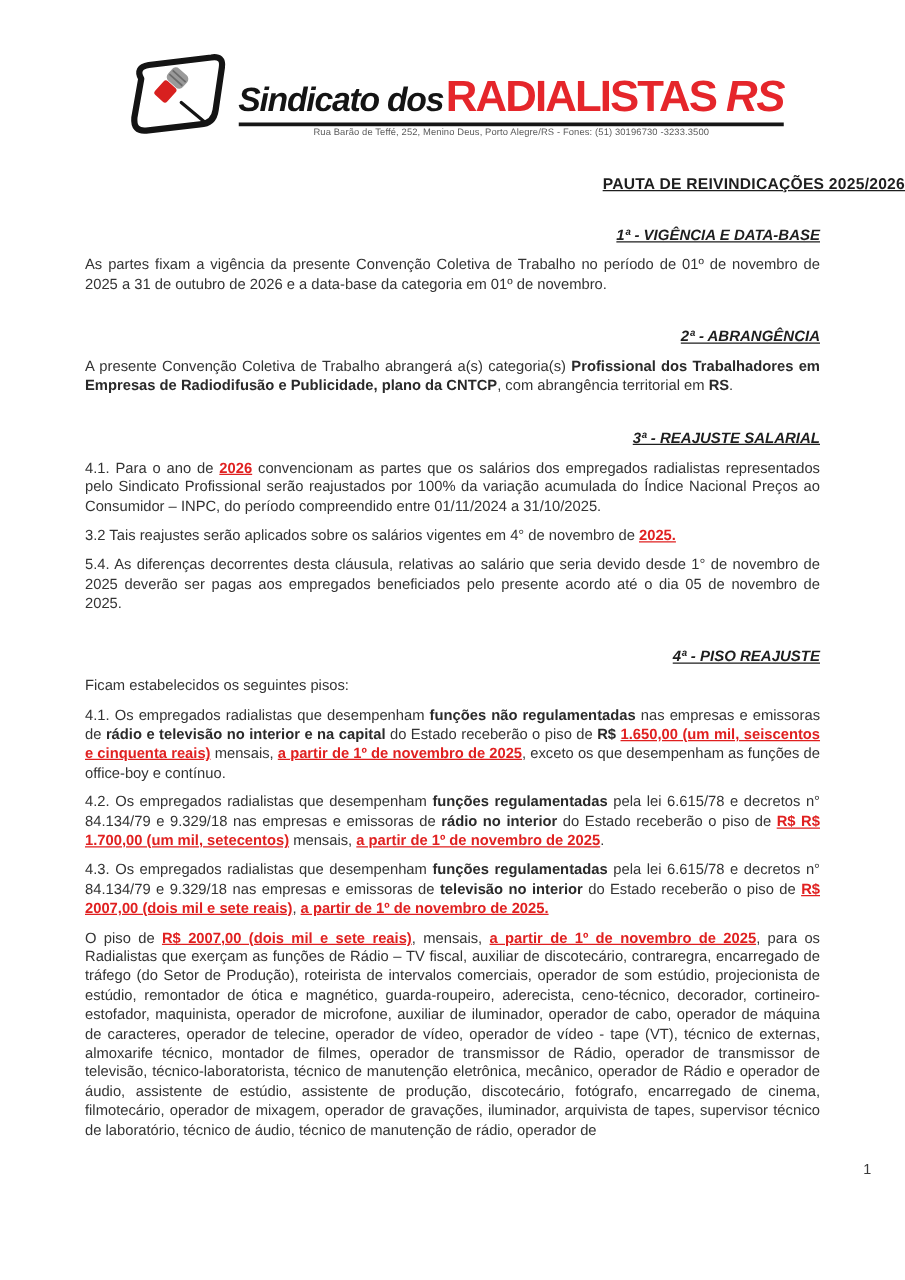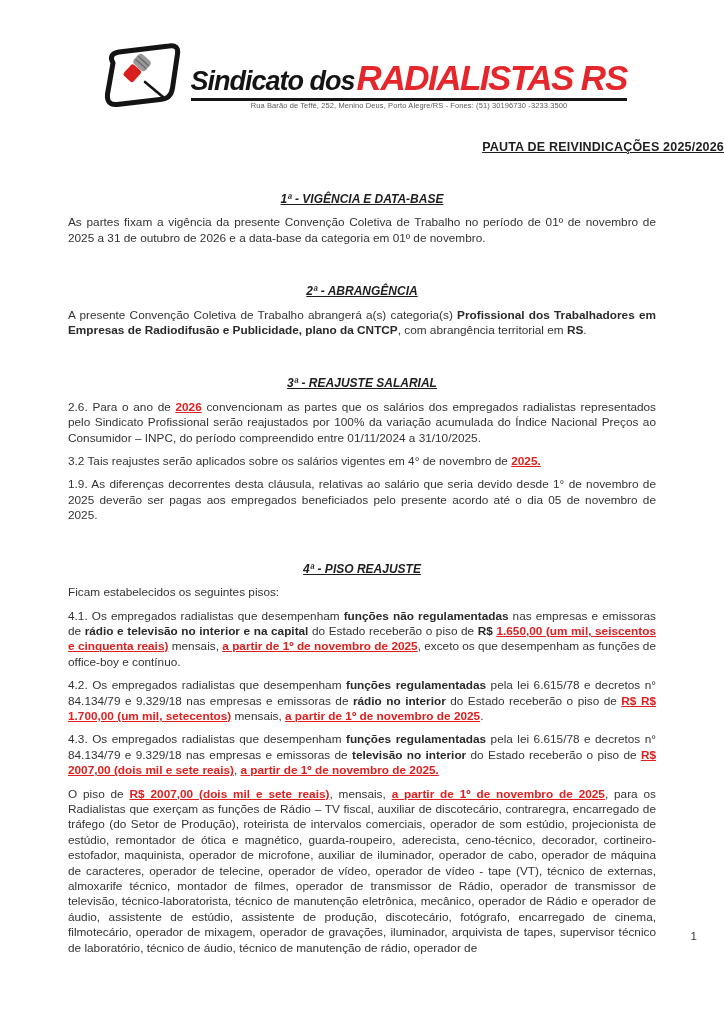--- a/index.html
+++ b/index.html
@@ -23,21 +23,21 @@
   .logo-wrap{display:flex;justify-content:center;padding-top:42px;}
   .logo{display:flex;align-items:flex-end;}
   .logo-icon{width:102px;height:68px;flex:0 0 auto;margin-right:-8px;}
   .logo-right{display:flex;flex-direction:column;}
   .logo-text-row{display:flex;align-items:baseline;white-space:nowrap;line-height:1;margin-top:10px;}
   .logo-prefix{
     font-size:27px;font-weight:bold;font-style:italic;
     color:var(--logo-black);letter-spacing:-1px;
   }
   .logo-main{
-    font-size:35px;font-weight:bold;font-style:italic;
+    font-size:35px;font-weight:bold;
     color:var(--logo-red);letter-spacing:-1.5px;margin-left:2px;
   }
   .logo-suffix{
     font-size:35px;font-weight:bold;font-style:italic;
     color:var(--logo-red);letter-spacing:-1px;margin-left:8px;
   }
   .logo-rule{height:3px;background:#161616;margin-top:3px;}
   .logo-address{
     font-size:7.5px;color:#5a5a5a;text-align:center;margin-top:0;
     letter-spacing:0.1px;
@@ -55,22 +55,22 @@
     margin:0 68px 0 68px;
     font-size:11.8px;
     line-height:15.4px;
     text-align:justify;
   }
   .doc-body h2.heading{
     font-size:12px;
     font-weight:bold;font-style:italic;
     text-decoration:underline;
     color:var(--heading-ink);
-    margin:38px 0 0 0;
-    text-align:center;
+    margin:27px 0 0 0;
+    text-align:right;
   }
   .doc-body p.para{margin:8px 0 0 0;}
   .run-b{font-weight:bold;color:#2a2a2a;}
   .run-r{font-weight:bold;color:var(--red);text-decoration:underline;}
   .page-number{
     position:absolute;
     top:930px;right:27px;
     font-size:11.5px;color:#3a3a3a;
   }
 </style>
@@ -106,23 +106,23 @@
   </div>
 
   <div class="doc-title">PAUTA DE REIVINDICAÇÕES 2025/2026</div>
 
   <div class="doc-body" id="doc-body">
       <h2 class="heading">1ª - VIGÊNCIA E DATA-BASE </h2>
       <p class="para"><span>As partes fixam a vigência da presente Convenção Coletiva de Trabalho no período de 01º de novembro de 2025 a 31 de outubro de 2026 e a data-base da categoria em 01º de novembro.</span></p>
       <h2 class="heading">2ª - ABRANGÊNCIA</h2>
       <p class="para"><span>A presente Convenção Coletiva de Trabalho abrangerá a(s) categoria(s) </span><span class="run-b">Profissional dos Trabalhadores em Empresas de Radiodifusão e Publicidade, plano da CNTCP</span><span>, com abrangência territorial em </span><span class="run-b">RS</span><span>.</span></p>
       <h2 class="heading">3ª - REAJUSTE SALARIAL</h2>
-      <p class="para"><span>2.6. Para o ano de </span><span class="run-r">2026</span><span> convencionam as partes que os salários dos empregados radialistas representados pelo Sindicato Profissional serão reajustados por 100% da variação acumulada do Índice Nacional Preços ao Consumidor – INPC, do período compreendido entre 01/11/2024 a 31/10/2025.</span></p>
+      <p class="para"><span>4.1. Para o ano de </span><span class="run-r">2026</span><span> convencionam as partes que os salários dos empregados radialistas representados pelo Sindicato Profissional serão reajustados por 100% da variação acumulada do Índice Nacional Preços ao Consumidor – INPC, do período compreendido entre 01/11/2024 a 31/10/2025.</span></p>
       <p class="para"><span>3.2 Tais reajustes serão aplicados sobre os salários vigentes em 4° de novembro de </span><span class="run-r">2025.</span></p>
-      <p class="para"><span>1.9. As diferenças decorrentes desta cláusula, relativas ao salário que seria devido desde 1° de novembro de 2025 deverão ser pagas aos empregados beneficiados pelo presente acordo até o dia 05 de novembro de 2025.</span></p>
+      <p class="para"><span>5.4. As diferenças decorrentes desta cláusula, relativas ao salário que seria devido desde 1° de novembro de 2025 deverão ser pagas aos empregados beneficiados pelo presente acordo até o dia 05 de novembro de 2025.</span></p>
       <h2 class="heading">4ª - PISO REAJUSTE</h2>
       <p class="para"><span>Ficam estabelecidos os seguintes pisos:</span></p>
       <p class="para"><span>4.1. Os empregados radialistas que desempenham </span><span class="run-b">funções não regulamentadas</span><span> nas empresas e emissoras de </span><span class="run-b">rádio e televisão no interior e na capital</span><span> do Estado receberão o piso de </span><span class="run-b">R$ </span><span class="run-r">1.650,00 (um mil, seiscentos e cinquenta reais)</span><span> mensais, </span><span class="run-r">a partir de 1º de novembro de 2025</span><span>, exceto os que desempenham as funções de office-boy e contínuo.</span></p>
       <p class="para"><span>4.2. Os empregados radialistas que desempenham </span><span class="run-b">funções regulamentadas</span><span> pela lei 6.615/78 e decretos n° 84.134/79 e 9.329/18 nas empresas e emissoras de </span><span class="run-b">rádio no interior</span><span> do Estado receberão o piso de </span><span class="run-r">R$ R$ 1.700,00 (um mil, setecentos)</span><span> mensais, </span><span class="run-r">a partir de 1º de novembro de 2025</span><span>.</span></p>
       <p class="para"><span>4.3. Os empregados radialistas que desempenham </span><span class="run-b">funções regulamentadas</span><span> pela lei 6.615/78 e decretos n° 84.134/79 e 9.329/18 nas empresas e emissoras de </span><span class="run-b">televisão no interior</span><span> do Estado receberão o piso de </span><span class="run-r">R$ 2007,00 (dois mil e sete reais)</span><span>, </span><span class="run-r">a partir de 1º de novembro de 2025.</span></p>
       <p class="para"><span>O piso de </span><span class="run-r">R$ 2007,00 (dois mil e sete reais)</span><span>, mensais, </span><span class="run-r">a partir de 1º de novembro de 2025</span><span>, para os Radialistas que exerçam as funções de Rádio – TV fiscal, auxiliar de discotecário, contraregra, encarregado de tráfego (do Setor de Produção), roteirista de intervalos comerciais, operador de som estúdio, projecionista de estúdio, remontador de ótica e magnético, guarda-roupeiro, aderecista, ceno-técnico, decorador, cortineiro-estofador, maquinista, operador de microfone, auxiliar de iluminador, operador de cabo, operador de máquina de caracteres, operador de telecine, operador de vídeo, operador de vídeo - tape (VT), técnico de externas, almoxarife técnico, montador de filmes, operador de transmissor de Rádio, operador de transmissor de televisão, técnico-laboratorista, técnico de manutenção eletrônica, mecânico, operador de Rádio e operador de áudio, assistente de estúdio, assistente de produção, discotecário, fotógrafo, encarregado de cinema, filmotecário, operador de mixagem, operador de gravações, iluminador, arquivista de tapes, supervisor técnico de laboratório, técnico de áudio, técnico de manutenção de rádio, operador de</span></p>
     </div>
 
   <div class="page-number">1</div>
 

